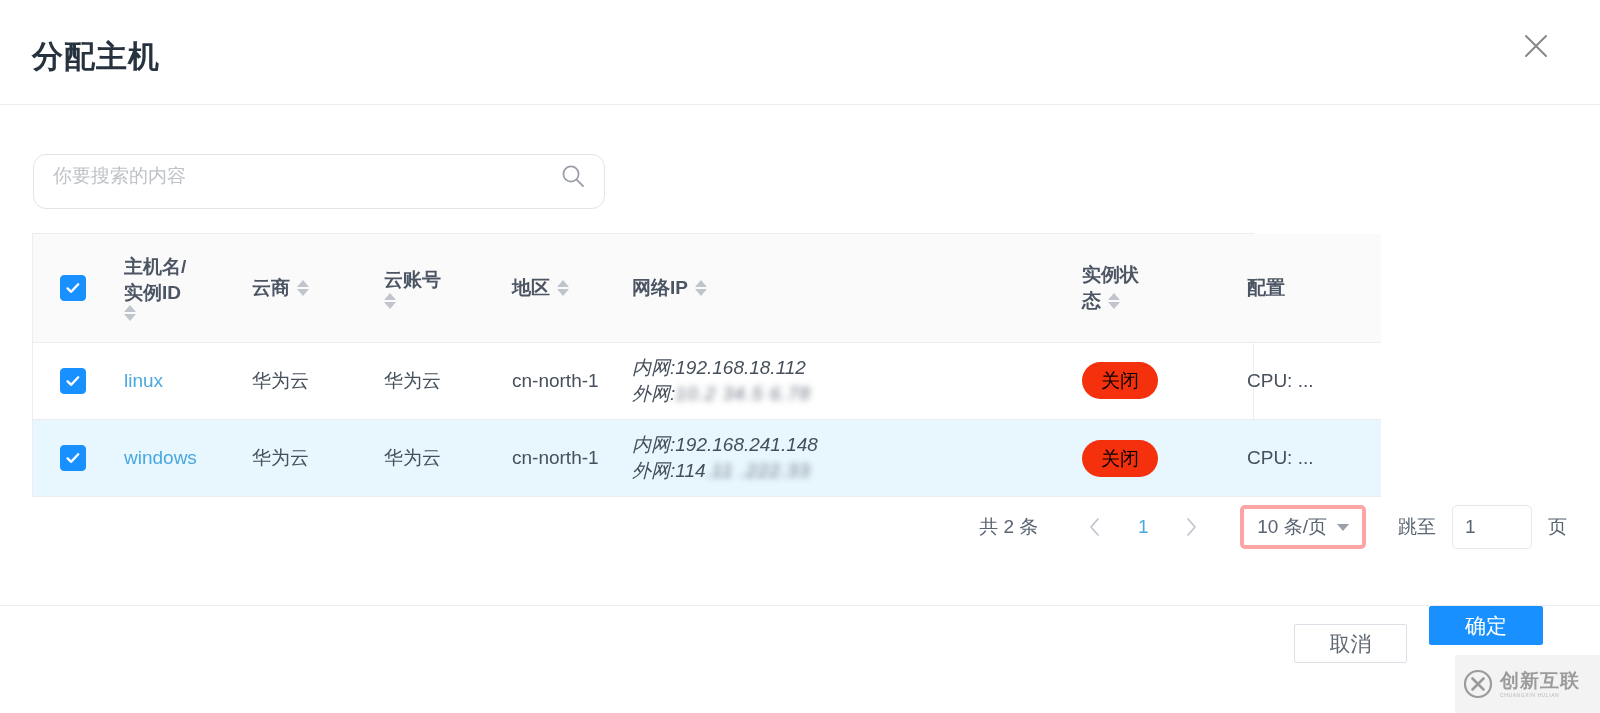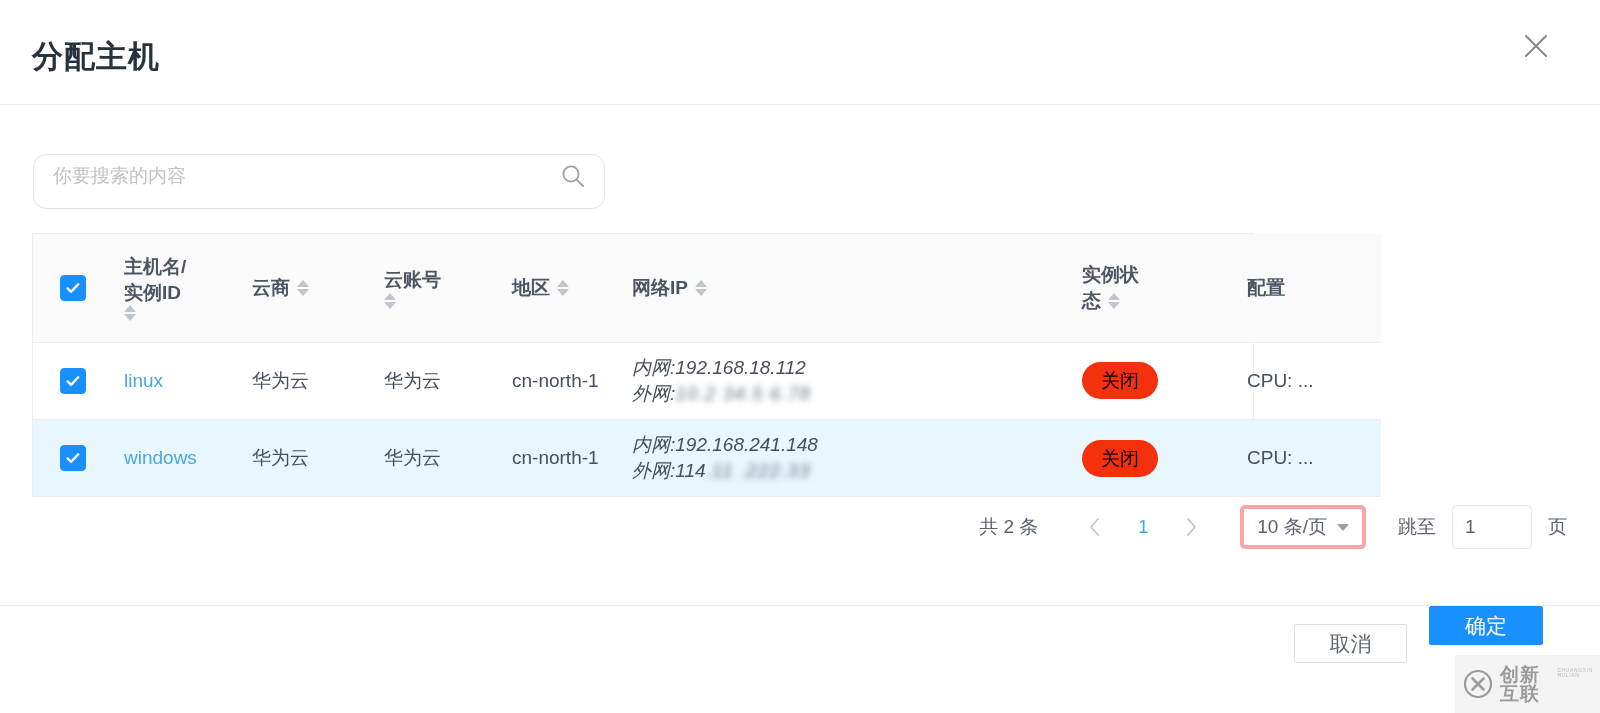--- a/index.html
+++ b/index.html
@@ -160,21 +160,21 @@
   
   .watermark {
     position: absolute; left: 1455px; top: 655px;
     width: 145px; height: 58px;
     background: #f3f3f3;
     display: flex; align-items: center; gap: 7px;
     padding-left: 8px;
     pointer-events: none;
   }
   .wm-logo { width: 30px; height: 30px; flex: none; }
-  .wm-text { display: flex; flex-direction: row; line-height: 1; }
+  .wm-text { display: flex; flex-direction: column; line-height: 1; }
   .wm-main { font-size: 19px; font-weight: 700; color: #9b9b9b; letter-spacing: 1px; }
   .wm-sub { font-size: 5px; color: #b8b8b8; letter-spacing: 0.6px; margin-top: 3px; }
 </style>
 </head>
 <body>
 
 <div class="modal">
 
   <div class="modal-header">
     <div class="modal-title">分配主机</div>

